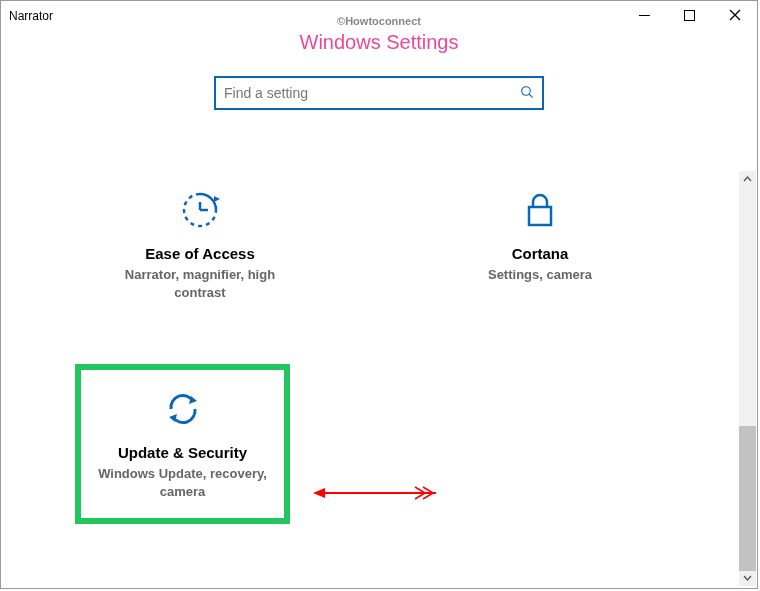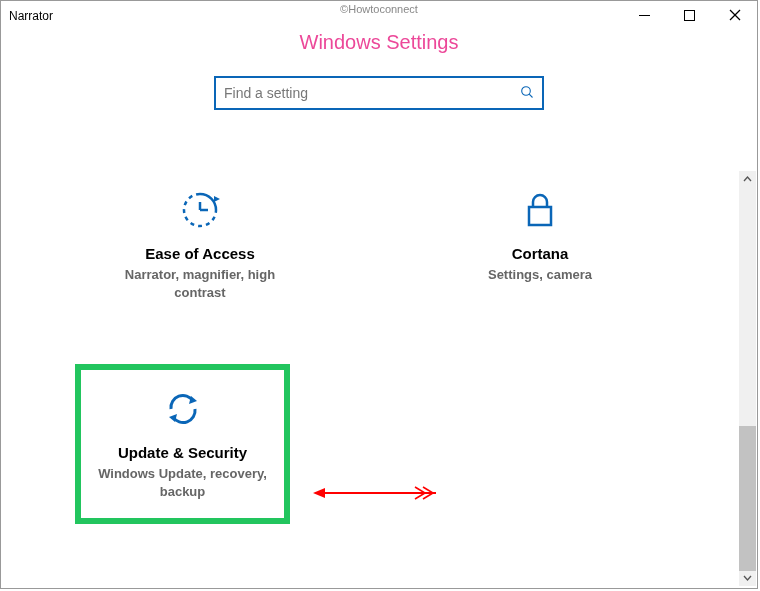--- a/index.html
+++ b/index.html
@@ -23,25 +23,26 @@
     height: 30px;
     display: flex;
     align-items: center;
     padding-left: 8px;
     font-size: 12px;
     color: #000;
   }
   .titlebar .title { flex: 0 0 auto; }
   .watermark {
     position: absolute;
-    top: 2px;
+    top: 14px;
     left: 50%;
     transform: translateX(-50%);
     font-size: 11px;
     color: #888;
+    font-weight: bold;
   }
   .winbtns {
     position: absolute;
     top: 0; right: 0;
     display: flex;
   }
   .winbtn {
     width: 45px;
     height: 28px;
     display: flex;
@@ -239,21 +240,21 @@
       <div class="tile highlight">
         <div class="icon">
           <svg width="44" height="44" viewBox="0 0 44 44">
             <path d="M10 22 A12 12 0 0 1 32 14" fill="none" stroke="#0a66b7" stroke-width="3"></path>
             <polygon points="30,9 36,14 28,17" fill="#0a66b7"></polygon>
             <path d="M34 22 A12 12 0 0 1 12 30" fill="none" stroke="#0a66b7" stroke-width="3"></path>
             <polygon points="14,35 8,30 16,27" fill="#0a66b7"></polygon>
           </svg>
         </div>
         <div class="tlabel">Update &amp; Security</div>
-        <div class="tdesc">Windows Update, recovery, backup</div>
+        <div class="tdesc">Windows Update, recovery, camera</div>
       </div>
     </div>
   </div>
 
   <div class="scrollbar">
     <div class="arrow">
       <svg width="9" height="9">
           <polyline points="1,6 4.5,2 8,6" fill="none" stroke="#555" stroke-width="1.3"></polyline>
         </svg>
     </div>

